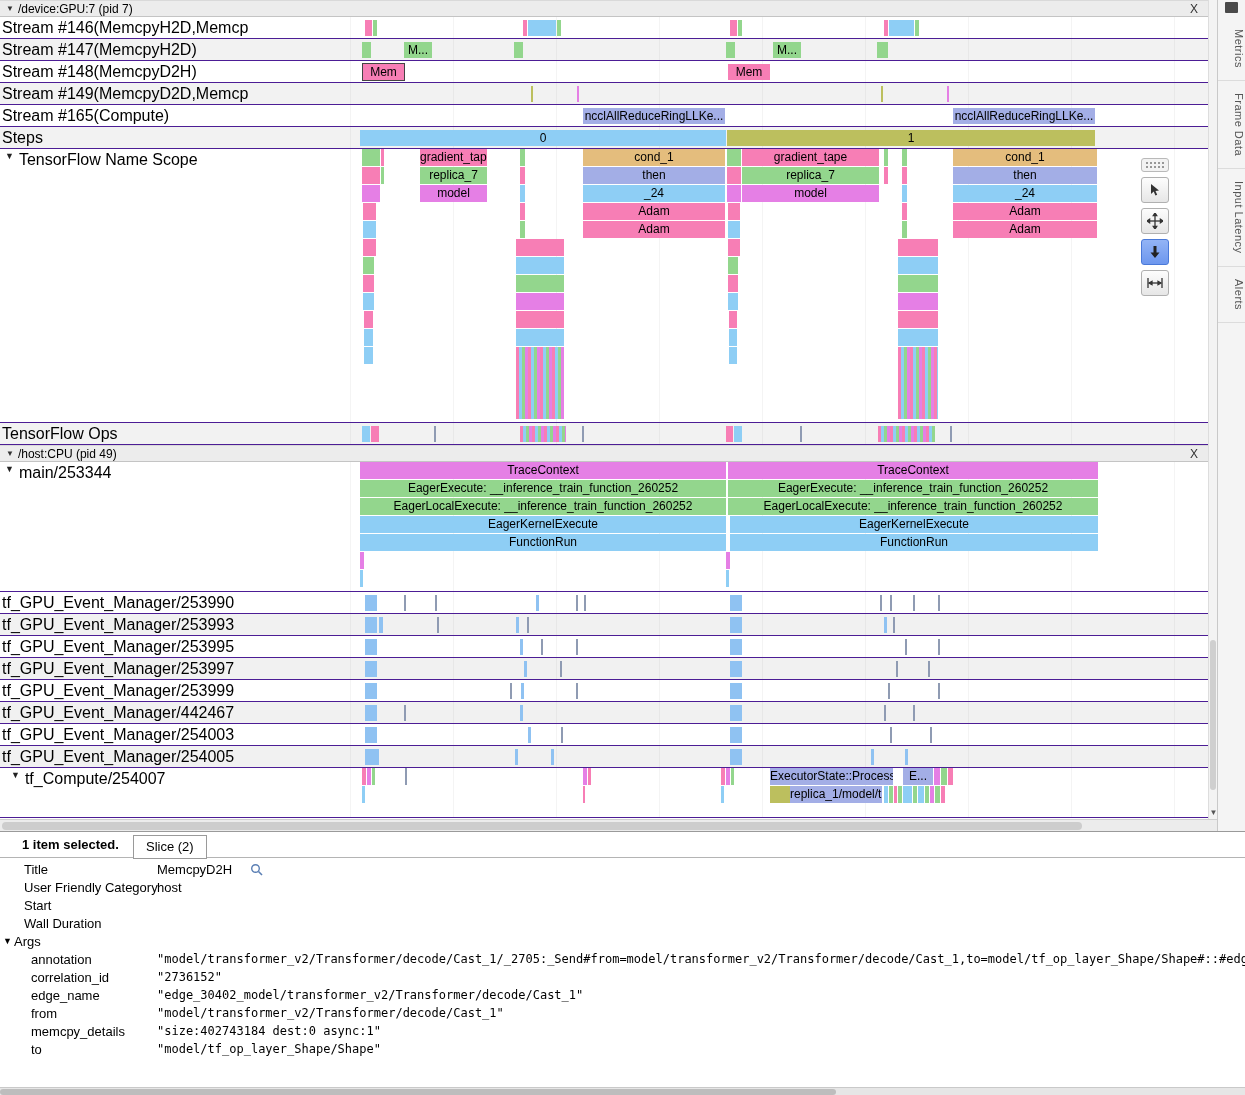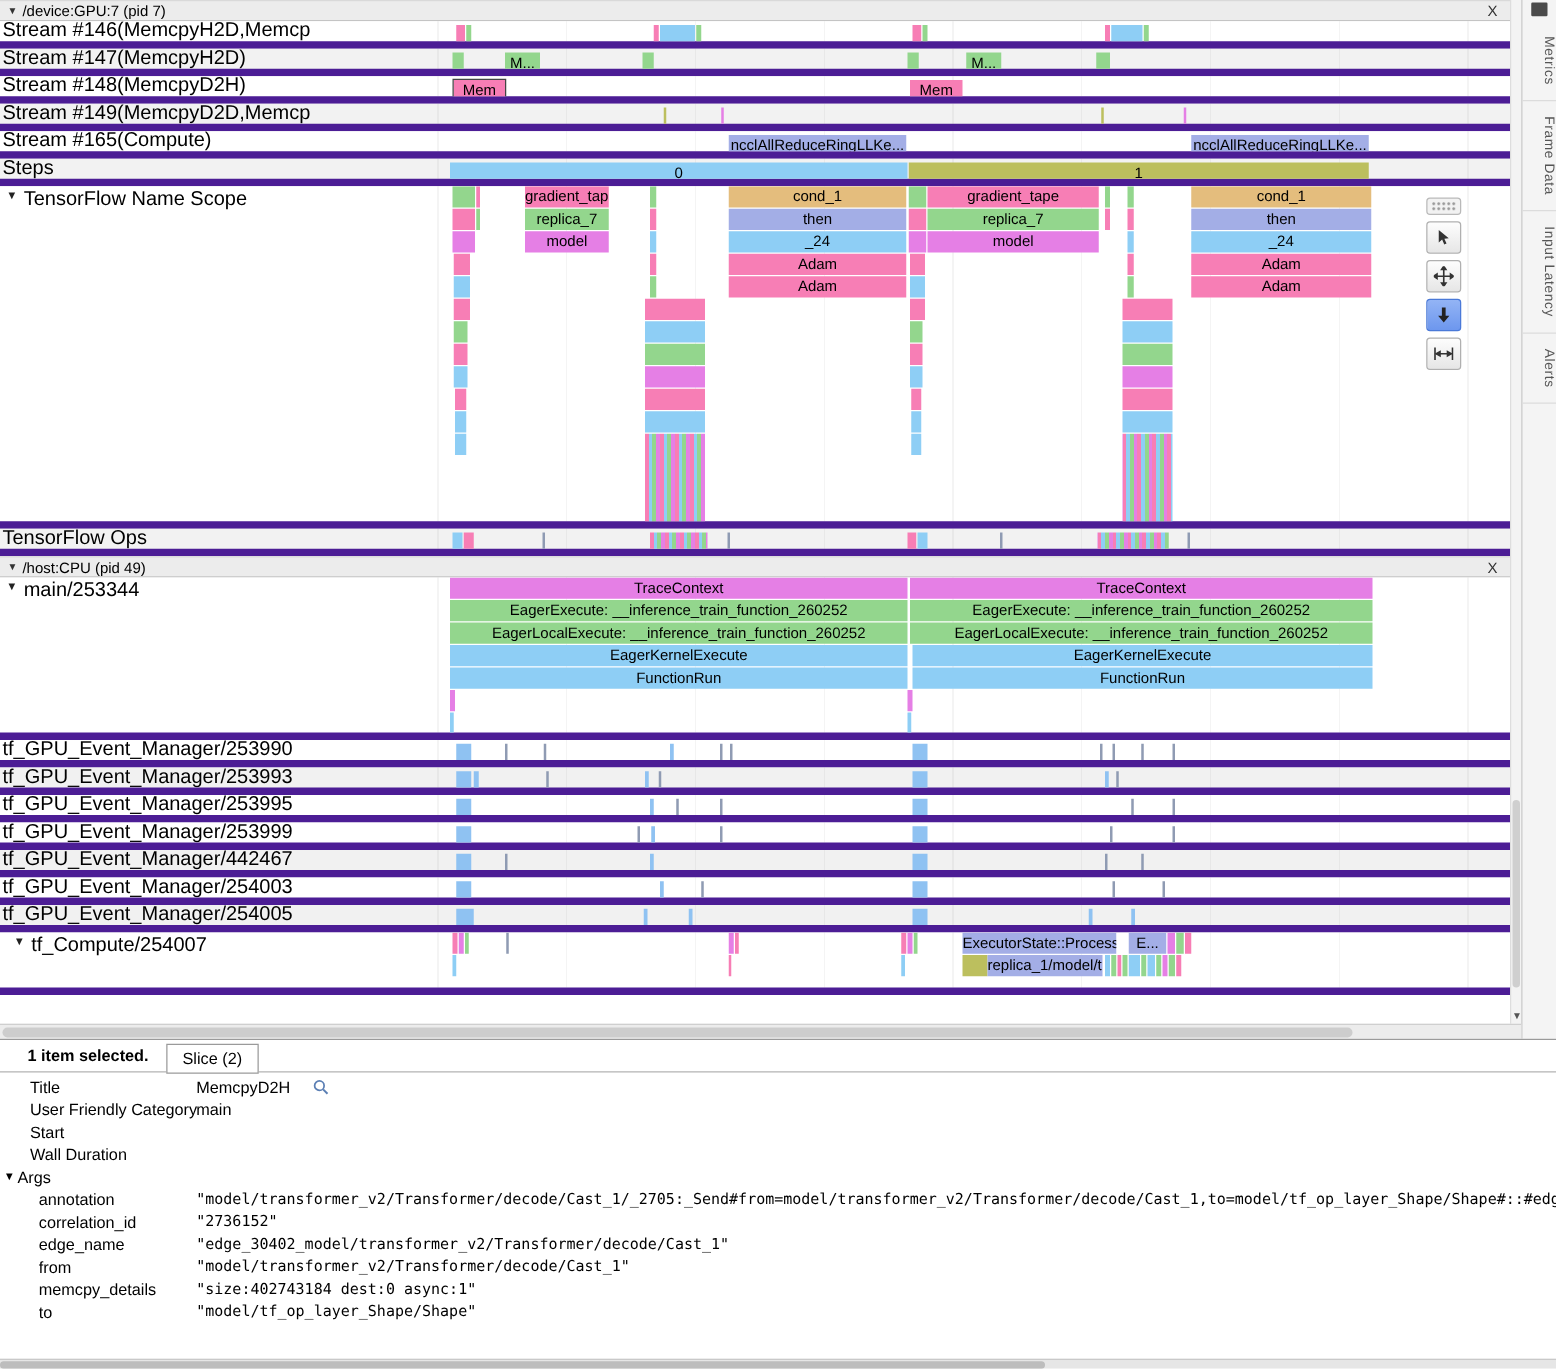--- a/index.html
+++ b/index.html
@@ -8,21 +8,21 @@
 
   #stage { position:absolute; inset:0; }
 
   .timeline-area { position:absolute; left:0; top:0; width:1208px; height:819px; background:#fff; overflow:hidden; }
 
   .section-header { height:17px; background:#ececec; border-top:1px solid #d9d9d9; border-bottom:1px solid #c4c4c4;
                     display:flex; align-items:center; font-size:12px; position:relative; }
   .section-header .tri { font-size:8px; margin:0 4px 0 6px; color:#333; }
   .section-header .x-btn { position:absolute; right:10px; top:0; line-height:16px; font-size:12px; color:#333; cursor:pointer; }
 
-  .track { display:flex; position:relative; border-bottom:6px solid #4c1d95; background:#fff; }
+  .track { display:flex; position:relative; border-bottom:1px solid #4c1d95; background:#fff; }
   .track-label { width:248px; min-width:248px; padding-left:2px; font-size:16px; white-space:nowrap; overflow:hidden;
                  display:flex; align-items:center; }
   .track.flame .track-label { align-items:flex-start; padding-top:2px; }
   .track-label .tri { font-size:9px; margin:0 5px 0 3px; color:#222; }
   .tl { flex:1; position:relative; overflow:hidden;
         background-image:repeating-linear-gradient(90deg, transparent 0px, transparent 102px, rgba(0,0,0,0.045) 102px, rgba(0,0,0,0.045) 103px); }
   .slice { position:absolute; font-size:12px; text-align:center; overflow:hidden; white-space:nowrap; color:#000; }
   .slice.selected { outline:1px solid #444; }
 
   .toolpanel { position:absolute; left:1140px; top:158px; width:30px; display:flex; flex-direction:column; gap:5px; align-items:center; }
@@ -306,20 +306,33 @@
           <div class="tl">
             <div class="slice" style="left: 117px; top: 3px; width: 12px; height: 16px; line-height: 16px; background: rgb(143, 194, 242);"></div>
             <div class="slice" style="left: 272px; top: 3px; width: 3px; height: 16px; line-height: 16px; background: rgb(143, 194, 242);"></div>
             <div class="slice" style="left: 293px; top: 3px; width: 2px; height: 16px; line-height: 16px; background: rgb(143, 155, 179);"></div>
             <div class="slice" style="left: 328px; top: 3px; width: 2px; height: 16px; line-height: 16px; background: rgb(143, 155, 179);"></div>
             <div class="slice" style="left: 482px; top: 3px; width: 12px; height: 16px; line-height: 16px; background: rgb(143, 194, 242);"></div>
             <div class="slice" style="left: 657px; top: 3px; width: 2px; height: 16px; line-height: 16px; background: rgb(143, 155, 179);"></div>
             <div class="slice" style="left: 690px; top: 3px; width: 2px; height: 16px; line-height: 16px; background: rgb(143, 155, 179);"></div>
           </div>
         </div>
+        <div class="track" style="height: 22px; background-color: rgb(241, 241, 241);">
+          <div class="track-label">
+            <span class="lbl-text">tf_GPU_Event_Manager/253997</span>
+          </div>
+          <div class="tl">
+            <div class="slice" style="left: 117px; top: 3px; width: 12px; height: 16px; line-height: 16px; background: rgb(143, 194, 242);"></div>
+            <div class="slice" style="left: 276px; top: 3px; width: 3px; height: 16px; line-height: 16px; background: rgb(143, 194, 242);"></div>
+            <div class="slice" style="left: 312px; top: 3px; width: 2px; height: 16px; line-height: 16px; background: rgb(143, 155, 179);"></div>
+            <div class="slice" style="left: 482px; top: 3px; width: 12px; height: 16px; line-height: 16px; background: rgb(143, 194, 242);"></div>
+            <div class="slice" style="left: 648px; top: 3px; width: 2px; height: 16px; line-height: 16px; background: rgb(143, 155, 179);"></div>
+            <div class="slice" style="left: 680px; top: 3px; width: 2px; height: 16px; line-height: 16px; background: rgb(143, 155, 179);"></div>
+          </div>
+        </div>
         <div class="track" style="height: 22px; background-color: rgb(255, 255, 255); justify-content: center;">
           <div class="track-label">
             <span class="lbl-text">tf_GPU_Event_Manager/253999</span>
           </div>
           <div class="tl">
             <div class="slice" style="left: 117px; top: 3px; width: 12px; height: 16px; line-height: 16px; background: rgb(143, 194, 242);"></div>
             <div class="slice" style="left: 262px; top: 3px; width: 2px; height: 16px; line-height: 16px; background: rgb(143, 155, 179);"></div>
             <div class="slice" style="left: 273px; top: 3px; width: 3px; height: 16px; line-height: 16px; background: rgb(143, 194, 242);"></div>
             <div class="slice" style="left: 328px; top: 3px; width: 2px; height: 16px; line-height: 16px; background: rgb(143, 155, 179);"></div>
             <div class="slice" style="left: 482px; top: 3px; width: 12px; height: 16px; line-height: 16px; background: rgb(143, 194, 242);"></div>
@@ -470,21 +483,21 @@
         <div class="d-row">
           <span class="d-label">Title</span>
           <span class="d-value sans">MemcpyD2H</span>
           <span class="mag"><svg width="13" height="13" viewBox="0 0 13 13">
               <circle cx="5.5" cy="5.5" r="3.8" fill="none" stroke="#5b7fb4" stroke-width="1.4"></circle>
               <line x1="8.5" y1="8.5" x2="12" y2="12" stroke="#5b7fb4" stroke-width="1.6"></line>
             </svg></span>
         </div>
         <div class="d-row">
           <span class="d-label">User Friendly Category</span>
-          <span class="d-value sans">main</span>
+          <span class="d-value sans">host</span>
         </div>
         <div class="d-row">
           <span class="d-label">Start</span>
           <span class="d-value sans"></span>
         </div>
         <div class="d-row">
           <span class="d-label">Wall Duration</span>
           <span class="d-value sans"></span>
         </div>
         <div class="d-row args-head">

